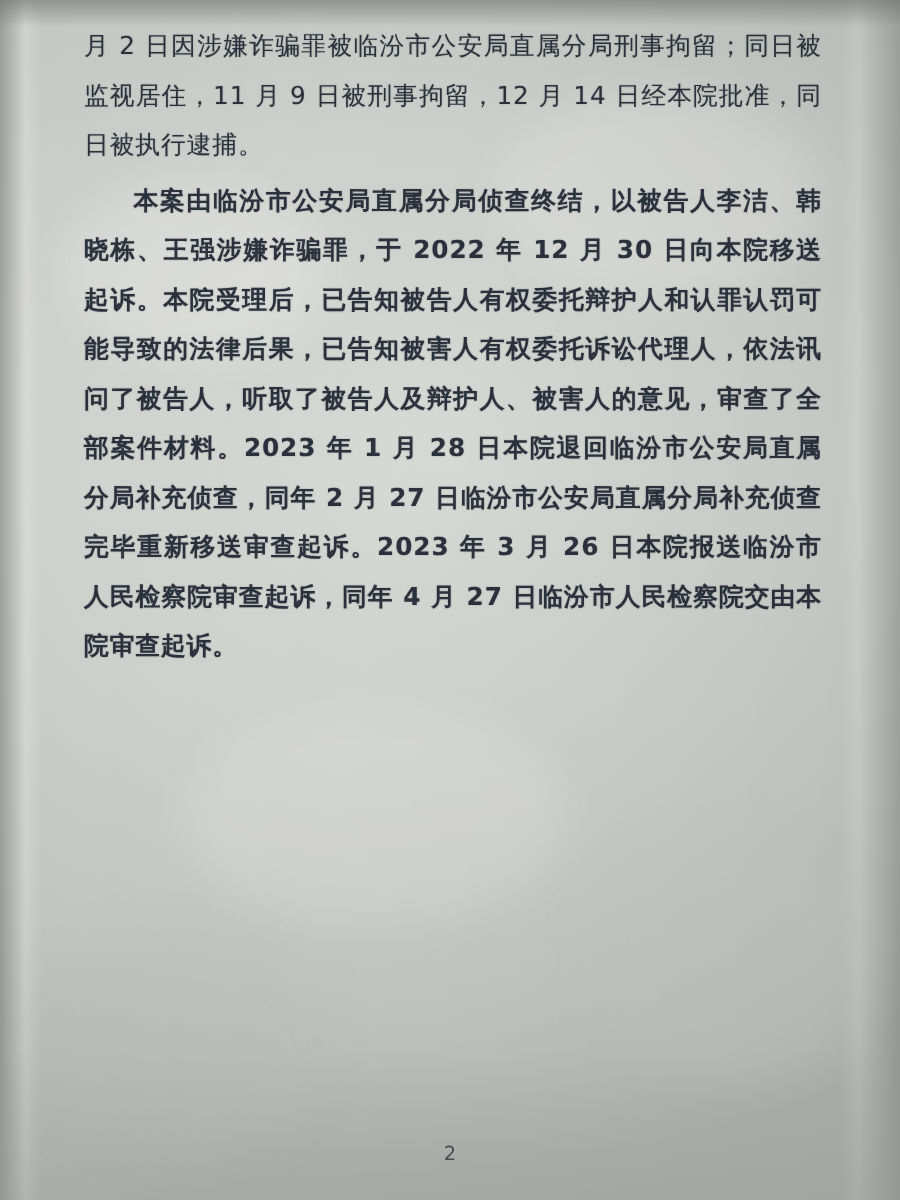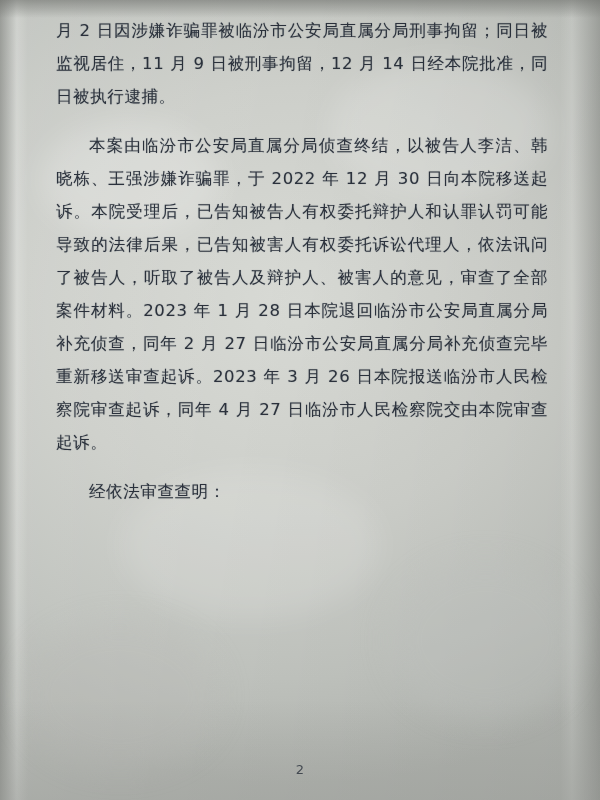--- a/index.html
+++ b/index.html
@@ -61,21 +61,21 @@
     line-height: 33px;
     letter-spacing: 0.6px;
     color: #1d2430;
     text-align: justify;
     text-justify: inter-character;
     margin: 0 0 0 0;
     text-shadow: 0 0 1.2px rgba(30,40,55,0.35);
     opacity: 0.92;
   }
   .para.indent { text-indent: 2em; }
-  .para + .para { margin-top: 16px; }
+  .para + .para { margin-top: 4px; font-weight: bold; }
   .page-number {
     position: absolute;
     left: 0;
     top: 762px;
     width: 600px;
     text-align: center;
     font-size: 13px;
     color: #2a313c;
     font-family: "DejaVu Sans", "Liberation Sans", sans-serif;
     opacity: 0.8;
@@ -91,17 +91,16 @@
   <div class="crease c4"></div>
   <div class="blotch b1"></div>
   <div class="blotch b2"></div>
   <div class="blotch b3"></div>
   <div class="blotch b4"></div>
   <div class="blotch b5"></div>
 
   <div class="content">
     <p class="para">月 2 日因涉嫌诈骗罪被临汾市公安局直属分局刑事拘留；同日被监视居住，11 月 9 日被刑事拘留，12 月 14 日经本院批准，同日被执行逮捕。</p>
     <p class="para indent">本案由临汾市公安局直属分局侦查终结，以被告人李洁、韩晓栋、王强涉嫌诈骗罪，于 2022 年 12 月 30 日向本院移送起诉。本院受理后，已告知被告人有权委托辩护人和认罪认罚可能导致的法律后果，已告知被害人有权委托诉讼代理人，依法讯问了被告人，听取了被告人及辩护人、被害人的意见，审查了全部案件材料。2023 年 1 月 28 日本院退回临汾市公安局直属分局补充侦查，同年 2 月 27 日临汾市公安局直属分局补充侦查完毕重新移送审查起诉。2023 年 3 月 26 日本院报送临汾市人民检察院审查起诉，同年 4 月 27 日临汾市人民检察院交由本院审查起诉。</p>
-    <p class="para indent">经依法审查查明：</p>
   </div>
 
   <div class="page-number">2</div>
 </div>
 
 </body></html>

